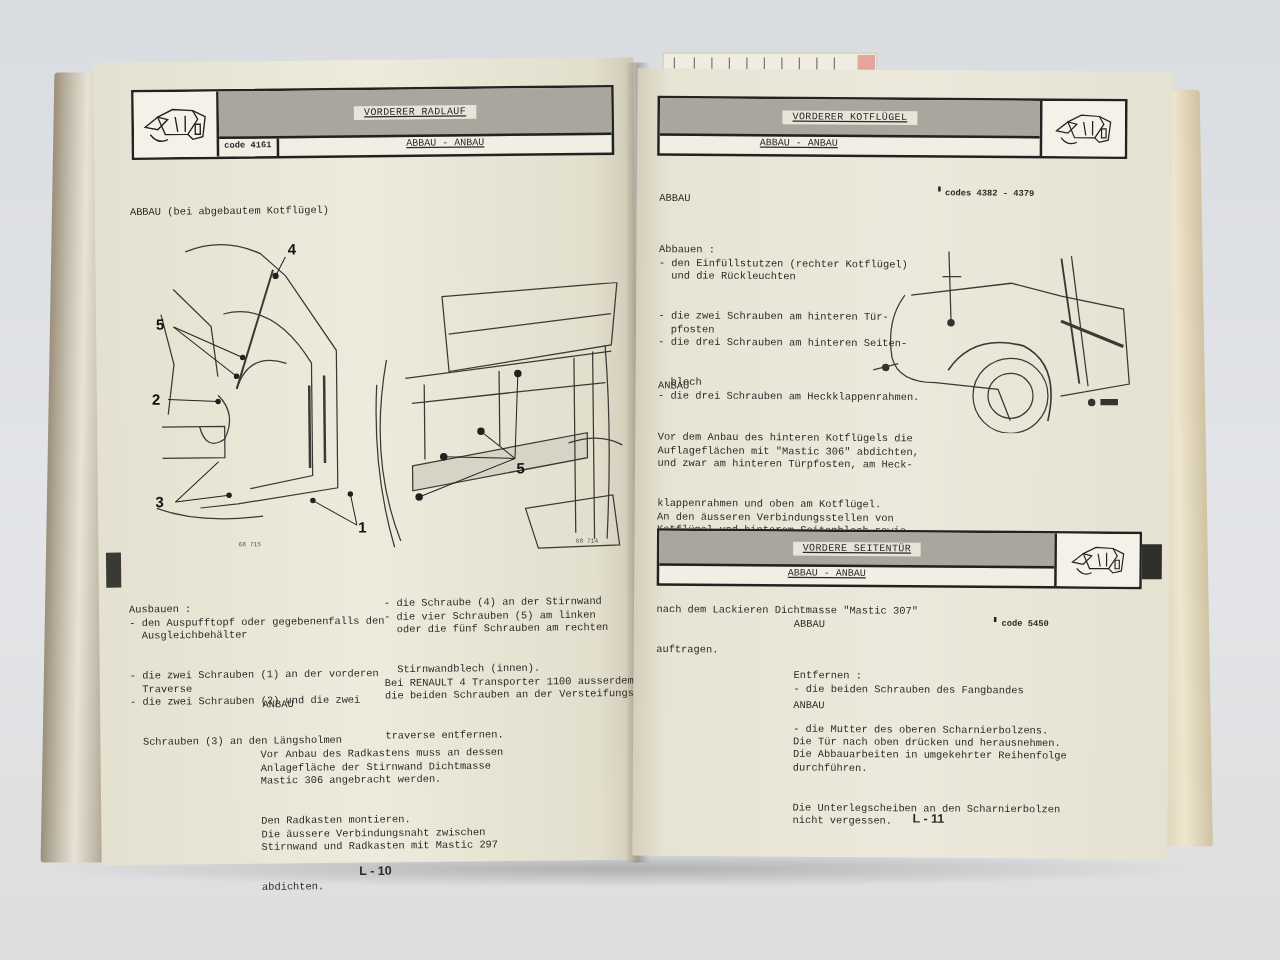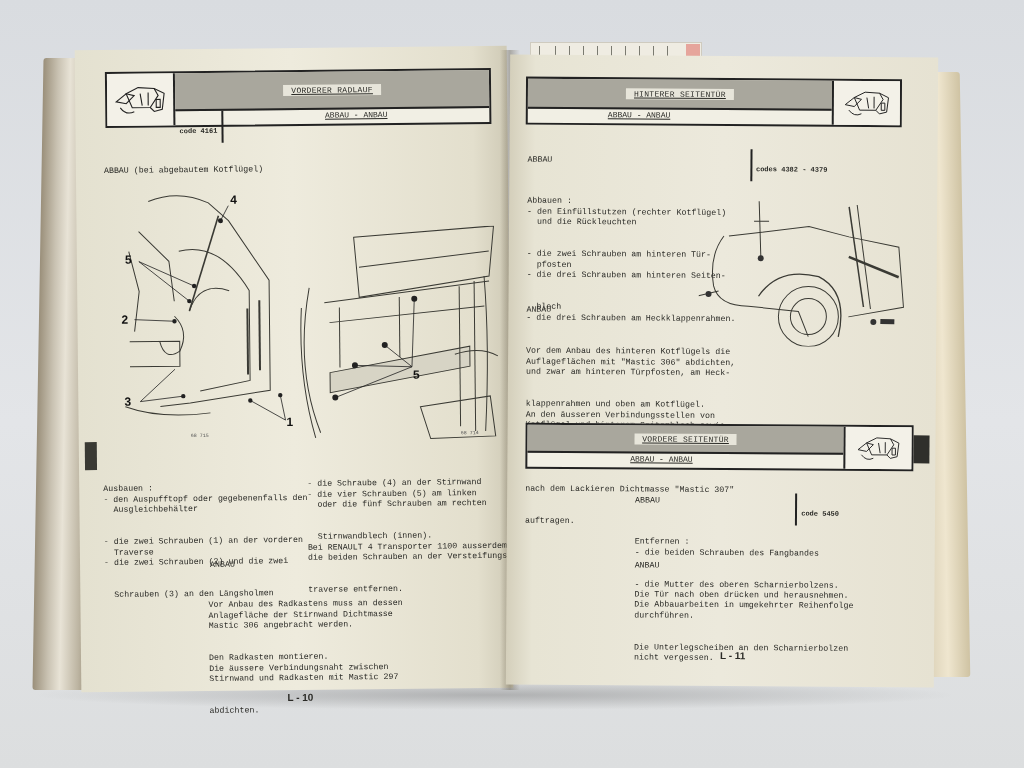--- a/index.html
+++ b/index.html
@@ -32,21 +32,21 @@
   .bookmark .tick { position:absolute; top:3px; width:1px; height:16px; background:#7a7a70; }
   .bookmark .red { position:absolute; left:155px; top:1px; width:14px; height:20px; background:#e6a59c; }
 
   
   .hdr { position:absolute; border:2px solid #222; background:#f1efe4; display:flex; }
   .hdr .thumb { width:66px; border-right:2px solid #222; display:flex; align-items:center; justify-content:center; background:#f3f1e8; }
   .hdr .body { flex:1; display:flex; flex-direction:column; }
   .hdr .top { flex:1; background:#a9a79d; display:flex; align-items:center; justify-content:center; border-bottom:2px solid #222; }
   .hdr .top span { background:#e7e5da; padding:1px 8px; font-size:8px; text-decoration:underline; letter-spacing:.3px; }
   .hdr .bot { height:14px; display:flex; }
-  .hdr .bot .code { font:bold 7px "Liberation Mono",monospace; padding:16px 4px; border-right:2px solid #222; white-space:nowrap; }
+  .hdr .bot .code { font:bold 7px "Liberation Mono",monospace; padding:2px 4px; border-right:2px solid #222; white-space:nowrap; }
   .hdr .bot .code.r { border-right:none; border-left:2px solid #222;margin-top:39px; }
   .hdr .bot .sub { flex:1; text-align:center; font-size:8px; padding-top:1px; text-decoration:underline; }
   .hdr .sidebar-dark { position:absolute; right:-18px; top:8px; width:16px; height:28px; background:#2f2f2b; }
 
   .txt { position:absolute; font-size:8.3px; line-height:10.6px; white-space:pre; color:#2b2b27; }
   .u { }
   .pgnum { position:absolute; font:bold 10px "Liberation Sans",sans-serif; color:#2a2a26; }
   .fig { position:absolute; }
   .darktab { position:absolute; background:#3a3a34; }
 </style>
@@ -196,21 +196,21 @@
   </div>
   <div class="pgnum" style="left:206px; top:644px;">L - 10</div>
 </div>
 
 <div class="gutter"></div>
 
 <div class="page page-right">
   <div class="hdr" style="left:16px; top:22px; width:372px; height:44px;">
     <div class="body">
       <div class="top">
-          <span>HINTERER SEITENTÜR</span>
+          <span>VORDERER KOTFLÜGEL</span>
         </div>
       <div class="bot">
         <div class="sub">ABBAU - ANBAU</div>
         <div class="code r">codes 4382 - 4379</div>
       </div>
     </div>
     <div class="thumb" style="border-right:none;border-left:2px solid #222;">
       <svg width="60" height="36" viewBox="0 0 60 40">
           <g fill="none" stroke="#222" stroke-width="1.1">
         <path d="M6 22 L16 14 L24 16 L16 24 Z"></path>
@@ -293,14 +293,14 @@
   <div class="txt" style="left:128px; top:460px;">
     <div>Entfernen :</div><div>- die beiden Schrauben des Fangbandes</div>
     <div>- die Mutter des oberen Scharnierbolzens.</div><div>Die Tür nach oben drücken und herausnehmen.</div>
   </div>
   <div class="txt u" style="left:128px; top:505px;">ANBAU</div>
   <div class="txt" style="left:128px; top:523px;">
     <div>Die Abbauarbeiten in umgekehrter Reihenfolge</div><div>durchführen.</div>
     <div>Die Unterlegscheiben an den Scharnierbolzen</div><div>nicht vergessen.</div>
   </div>
 
-  <div class="pgnum" style="left:214px; top:594px;">L - 11</div>
+  <div class="pgnum" style="left:224px; top:594px;">L - 11</div>
 </div>
 
 </body></html>

